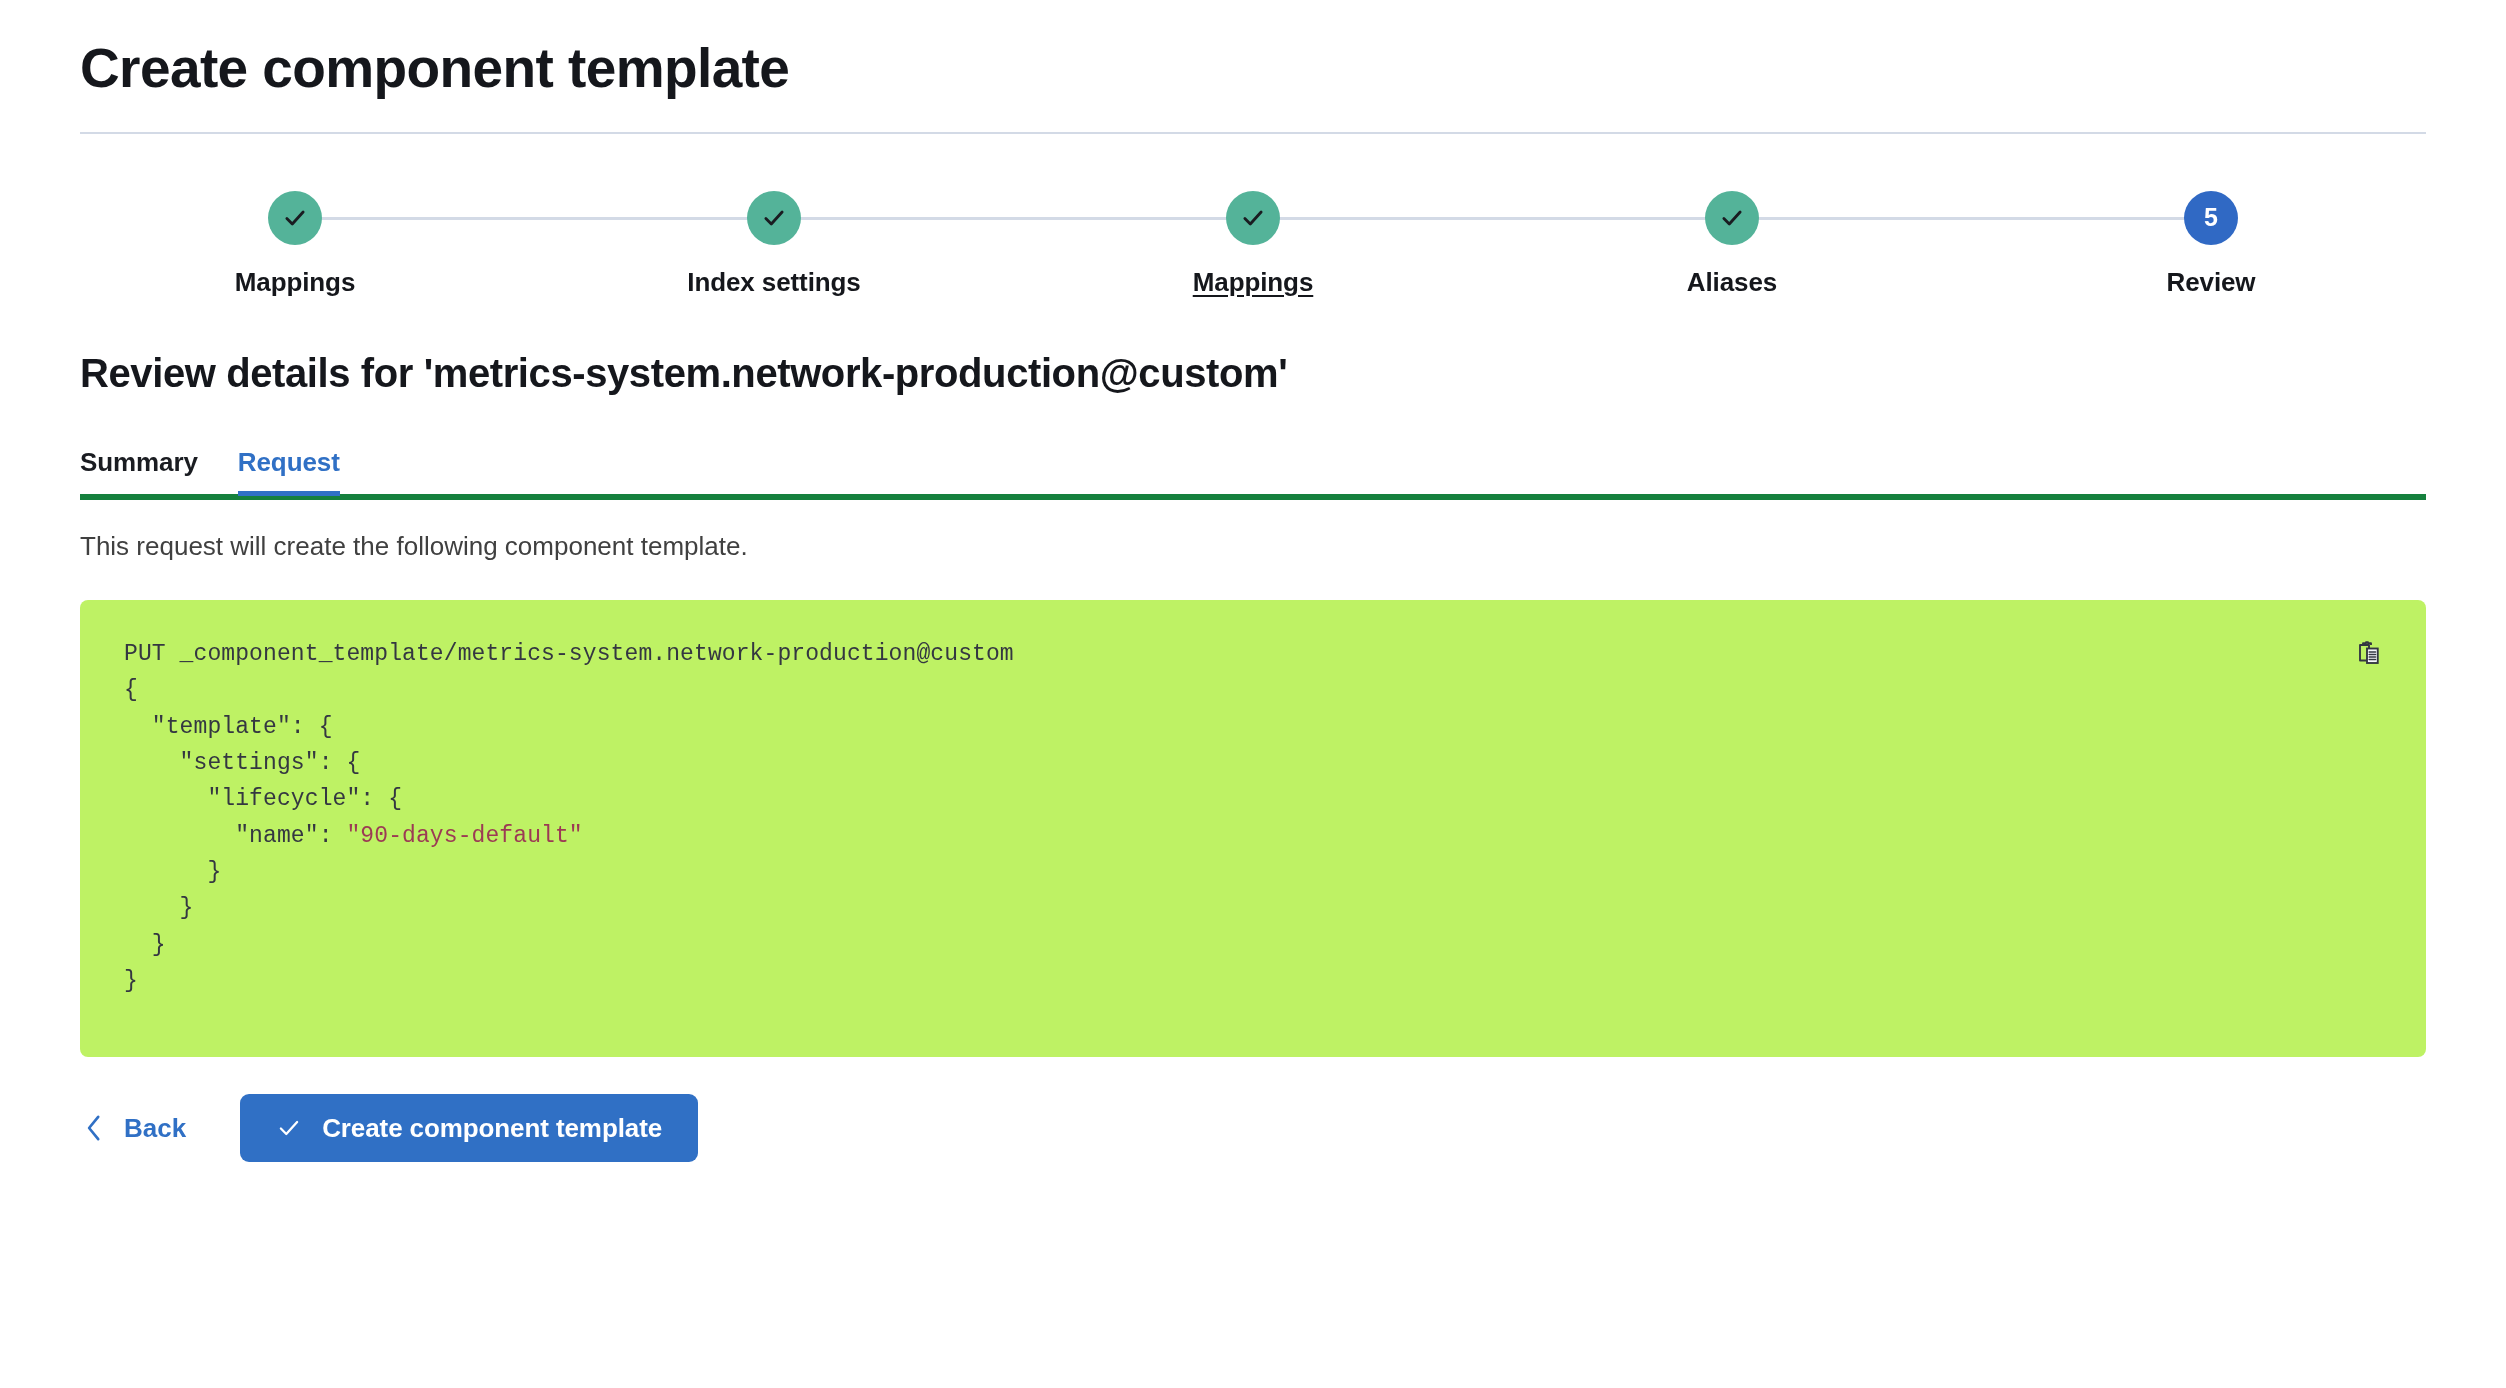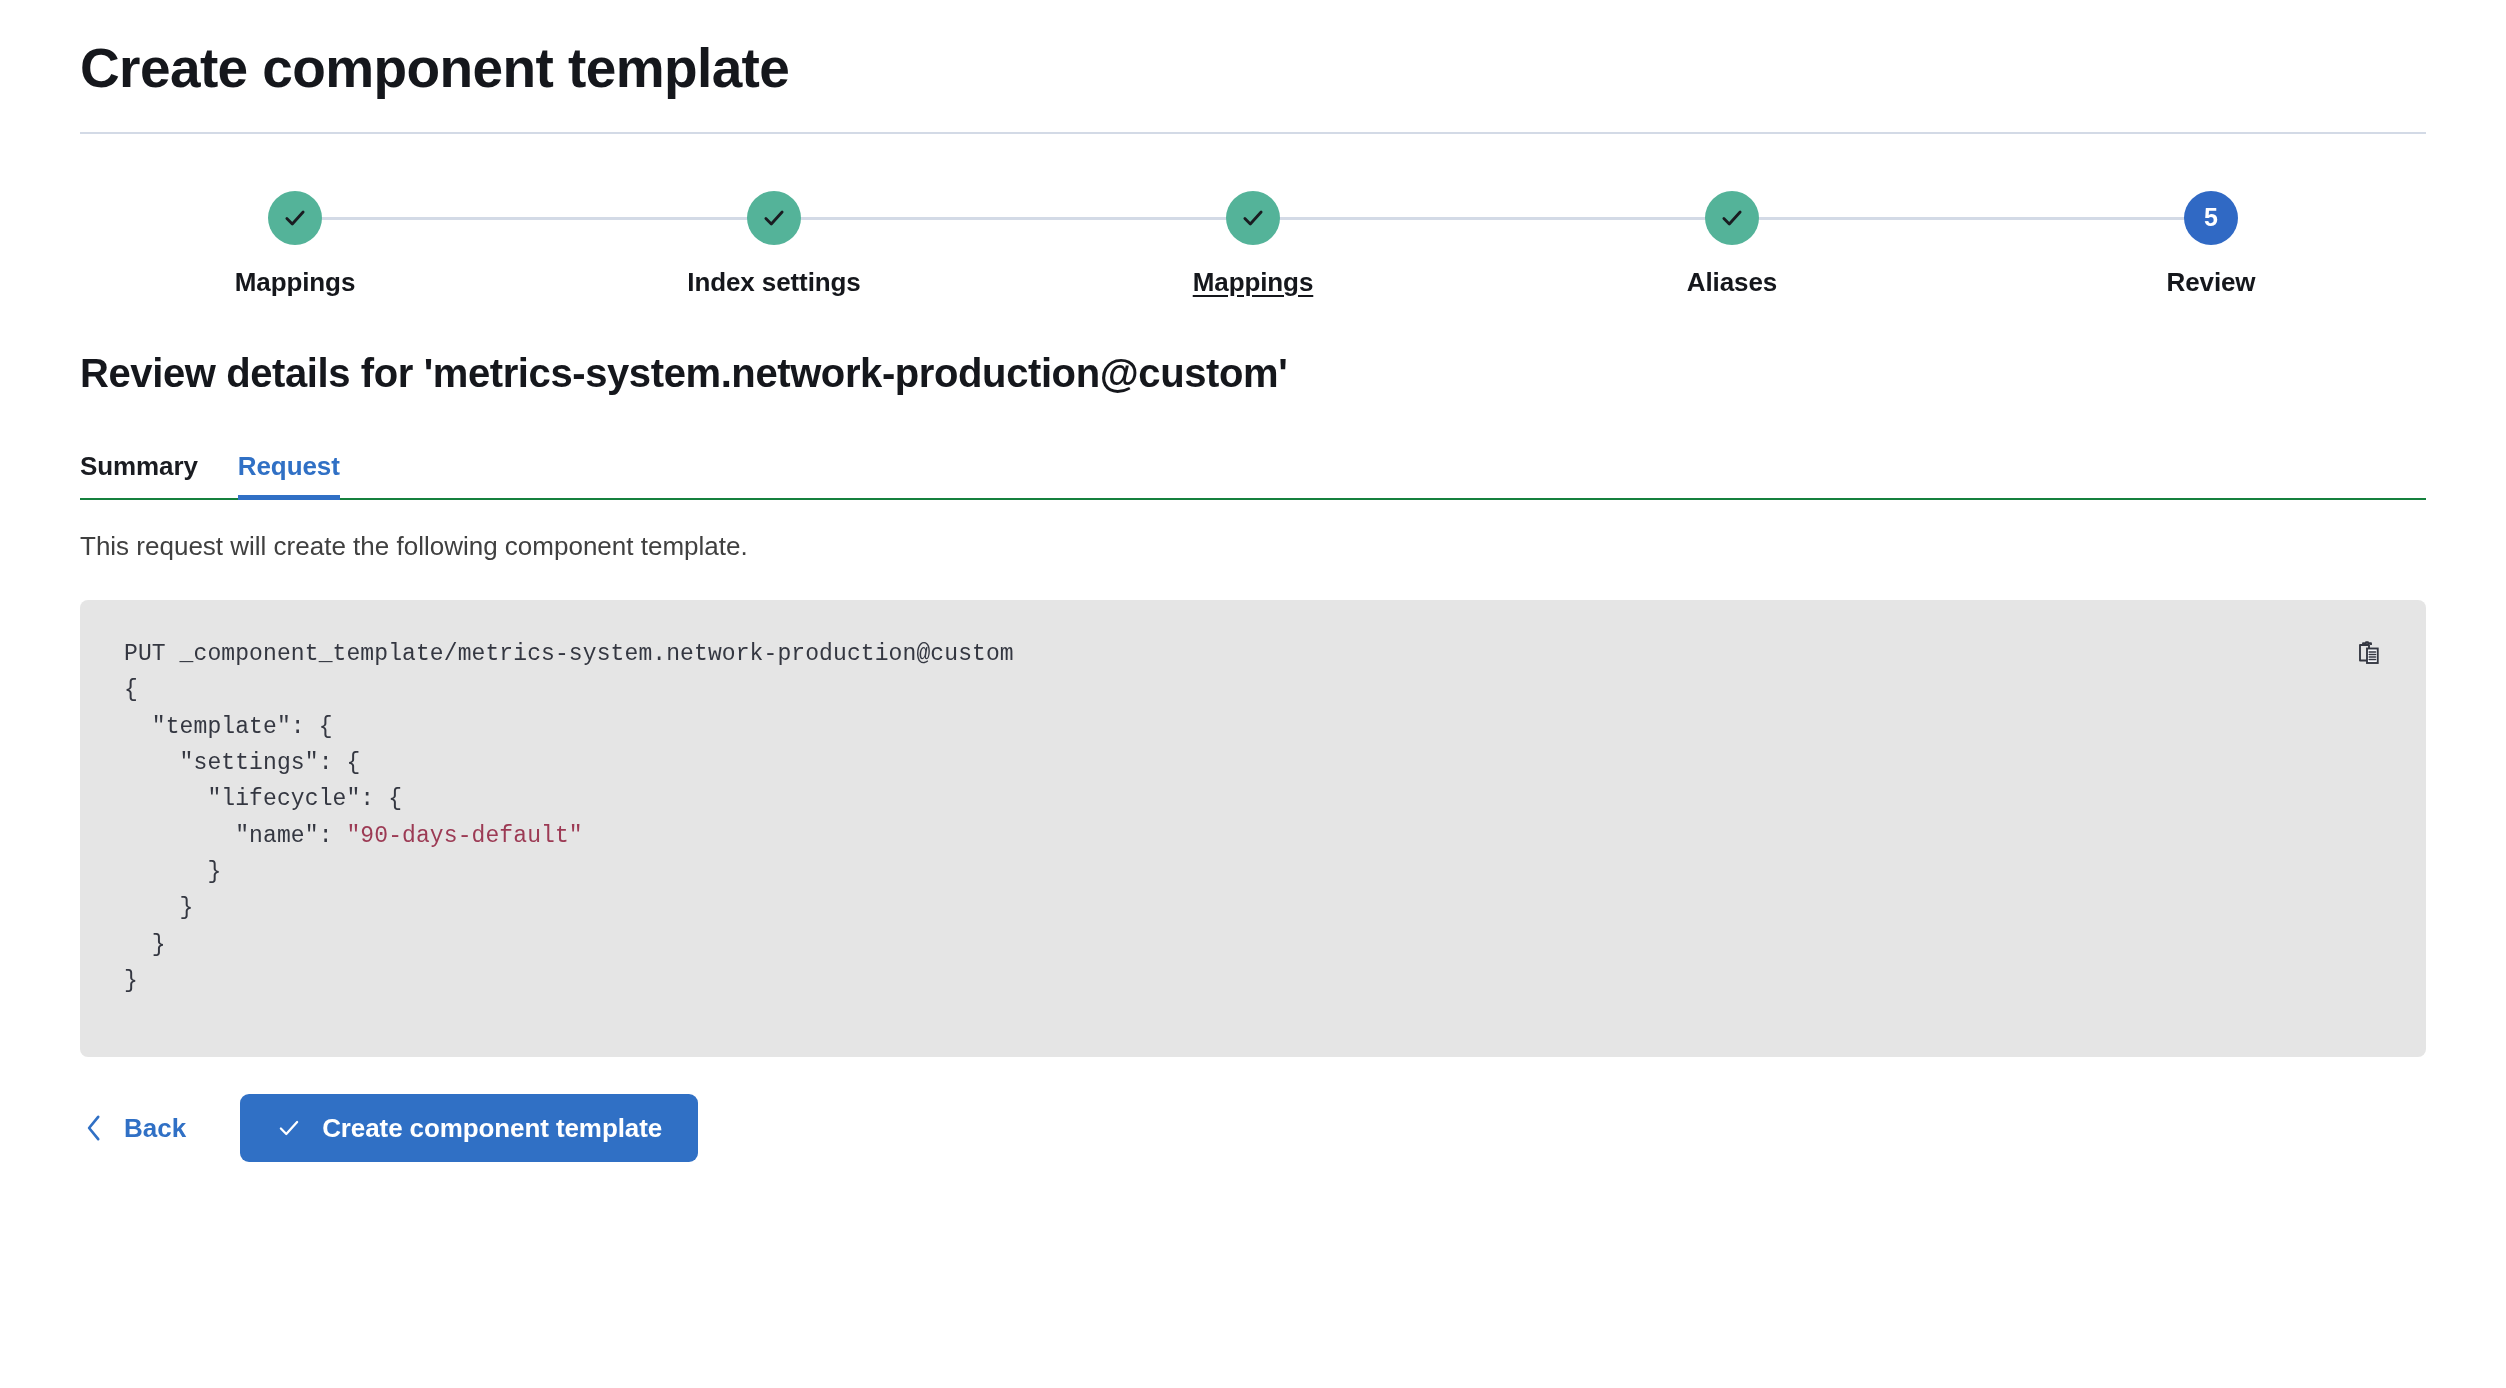--- a/index.html
+++ b/index.html
@@ -110,21 +110,21 @@
     color: #15171c;
   }
 
   
   .tabs {
     margin-top: 42px;
     display: flex;
     align-items: flex-end;
     gap: 40px;
     position: relative;
-    border-bottom: 2px solid #15803d;
+    border-bottom: 6px solid #15803d;
     height: 62px;
   }
 
   .tab {
     font-size: 26px;
     font-weight: 700;
     padding-bottom: 16px;
     position: relative;
     cursor: pointer;
     background: none;
@@ -150,21 +150,21 @@
   .description {
     margin-top: 28px;
     font-size: 26px;
     color: #404040;
     line-height: 1.4;
   }
 
   
   .code-panel {
     margin-top: 36px;
-    background: #e5e5e5;
+    background: #bef264;
     border-radius: 8px;
     position: relative;
     padding: 36px 44px 40px 44px;
     height: 457px;
   }
 
   .copy-btn {
     position: absolute;
     top: 30px;
     right: 32px;

